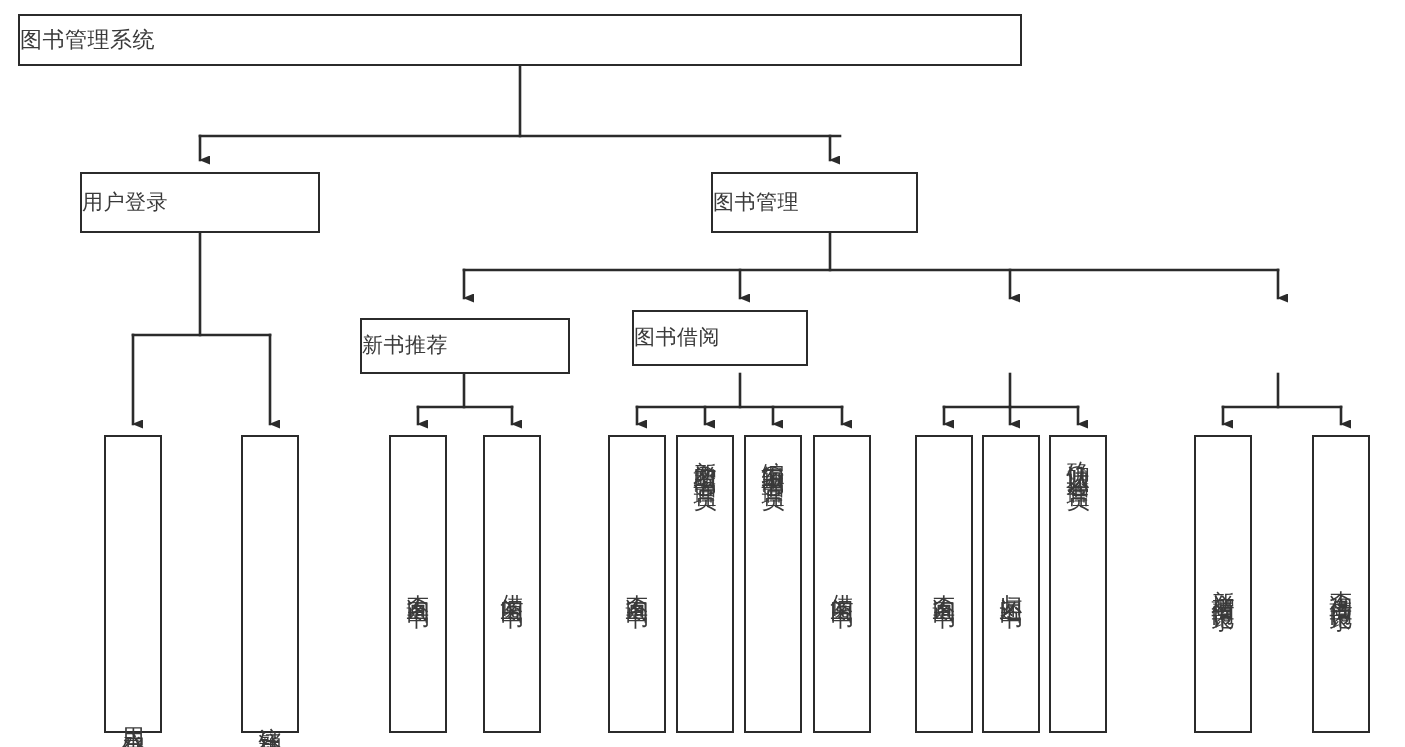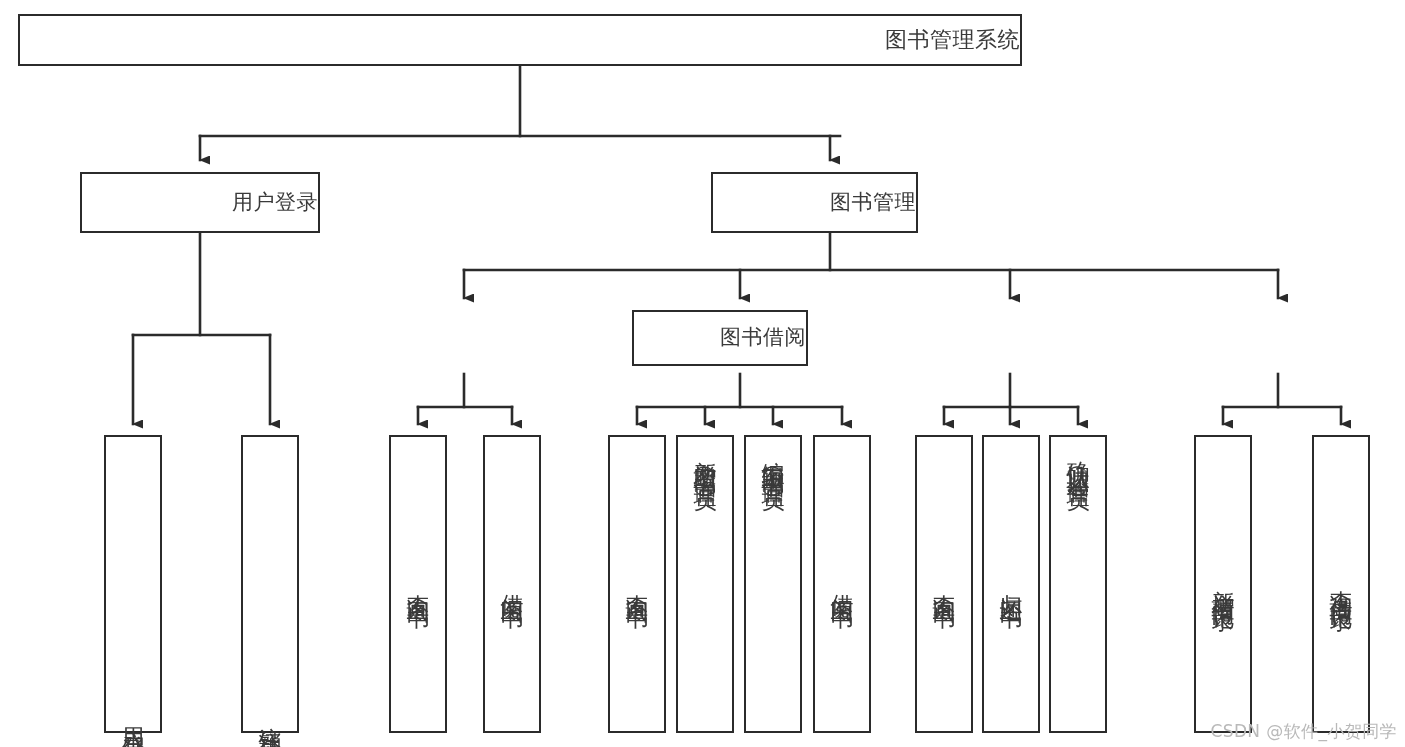--- a/index.html
+++ b/index.html
@@ -25,21 +25,21 @@
     width: 1405px;
     height: 747px;
   }
   .node-box {
     position: absolute;
     box-sizing: border-box;
     background: #ffffff;
     border: 2px solid #2b2b2b;
     display: flex;
     align-items: center;
-    justify-content: flex-end;
+    justify-content: flex-start;
     color: #333333;
     z-index: 3;
   }
   .node-label {
     color: #3a3a3a;
     line-height: 1.12;
     white-space: nowrap;
   }
   .node-box.horizontal .node-label {
     font-size: 21px;
@@ -140,20 +140,23 @@
   </div>
 
   <div class="node-box horizontal" style="left:80px; top:172px; width:240px; height:61px;">
     <span class="node-label">用户登录</span>
   </div>
 
   <div class="node-box horizontal" style="left:711px; top:172px; width:207px; height:61px;">
     <span class="node-label">图书管理</span>
   </div>
 
+  <div class="node-box horizontal" style="left:360px; top:318px; width:210px; height:56px;">
+    <span class="node-label">新书推荐</span>
+  </div>
 
   <div class="node-box horizontal" style="left:632px; top:310px; width:176px; height:56px;">
     <span class="node-label">图书借阅</span>
   </div>
 
 
 
   <div class="node-box vertical align-bottom" style="left:104px; top:435px; width:58px; height:298px;">
     <span class="node-label">用户登录</span>
   </div>
@@ -199,15 +202,14 @@
   </div>
 
   <div class="node-box vertical" style="left:1194px; top:435px; width:58px; height:298px;">
     <span class="node-label">新增借阅记录</span>
   </div>
 
   <div class="node-box vertical" style="left:1312px; top:435px; width:58px; height:298px;">
     <span class="node-label">查询借阅记录</span>
   </div>
 
-  <div id="watermark">CSDN @软件_小贺同学</div>
 
 </div>
 
 </body></html>

